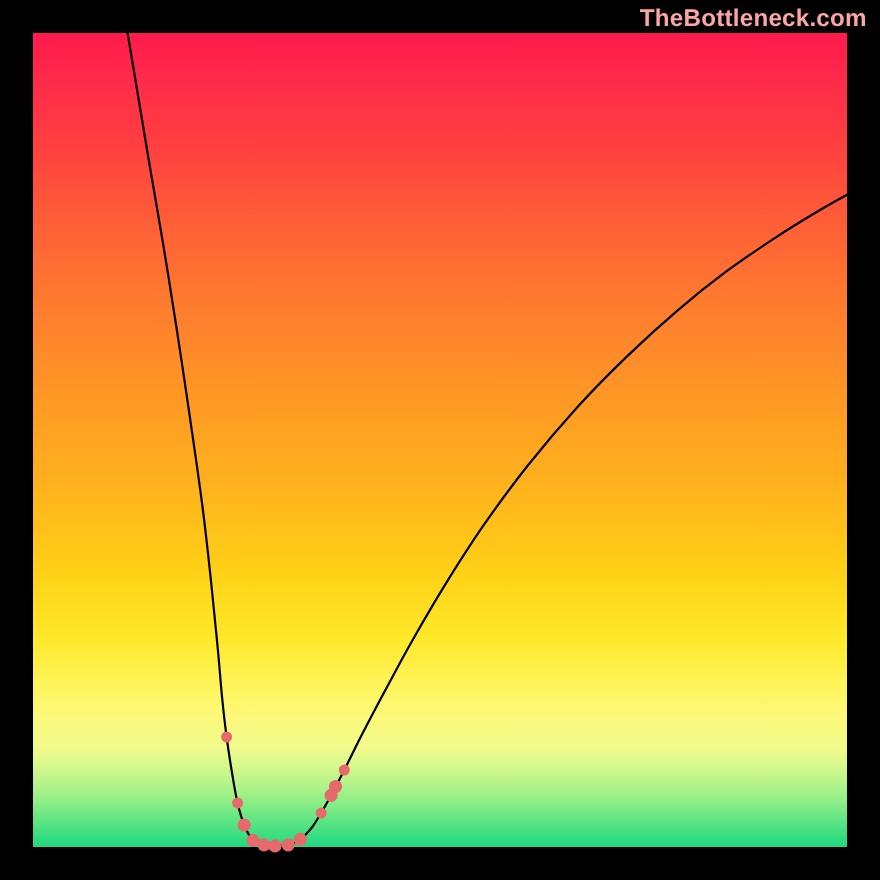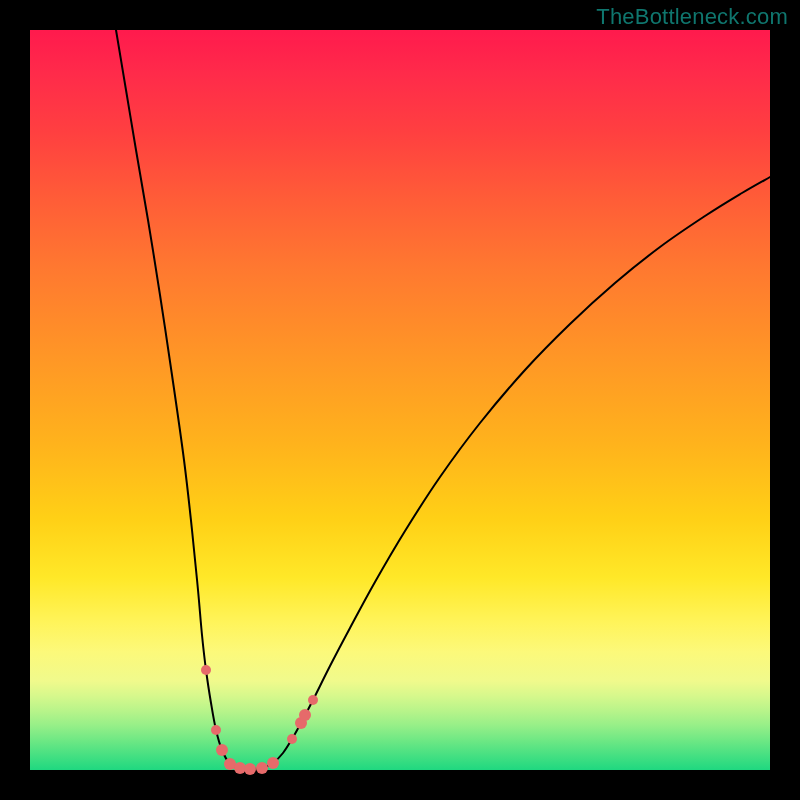--- a/index.html
+++ b/index.html
@@ -43,22 +43,22 @@
       #6ee884 96%,
       #46e082 98%,
       #1fd880 100%
     );
   }
   .watermark {
     position: absolute;
     top: 4px;
     right: 12px;
     font-size: 22px;
-    font-weight: 400;
-    color: #0f766e;
+    font-weight: 700;
+    color: #fca5a5;
     letter-spacing: 0.2px;
     user-select: none;
   }
   svg.curve {
     position: absolute;
     left: 0;
     top: 0;
     width: 740px;
     height: 740px;
     overflow: visible;

